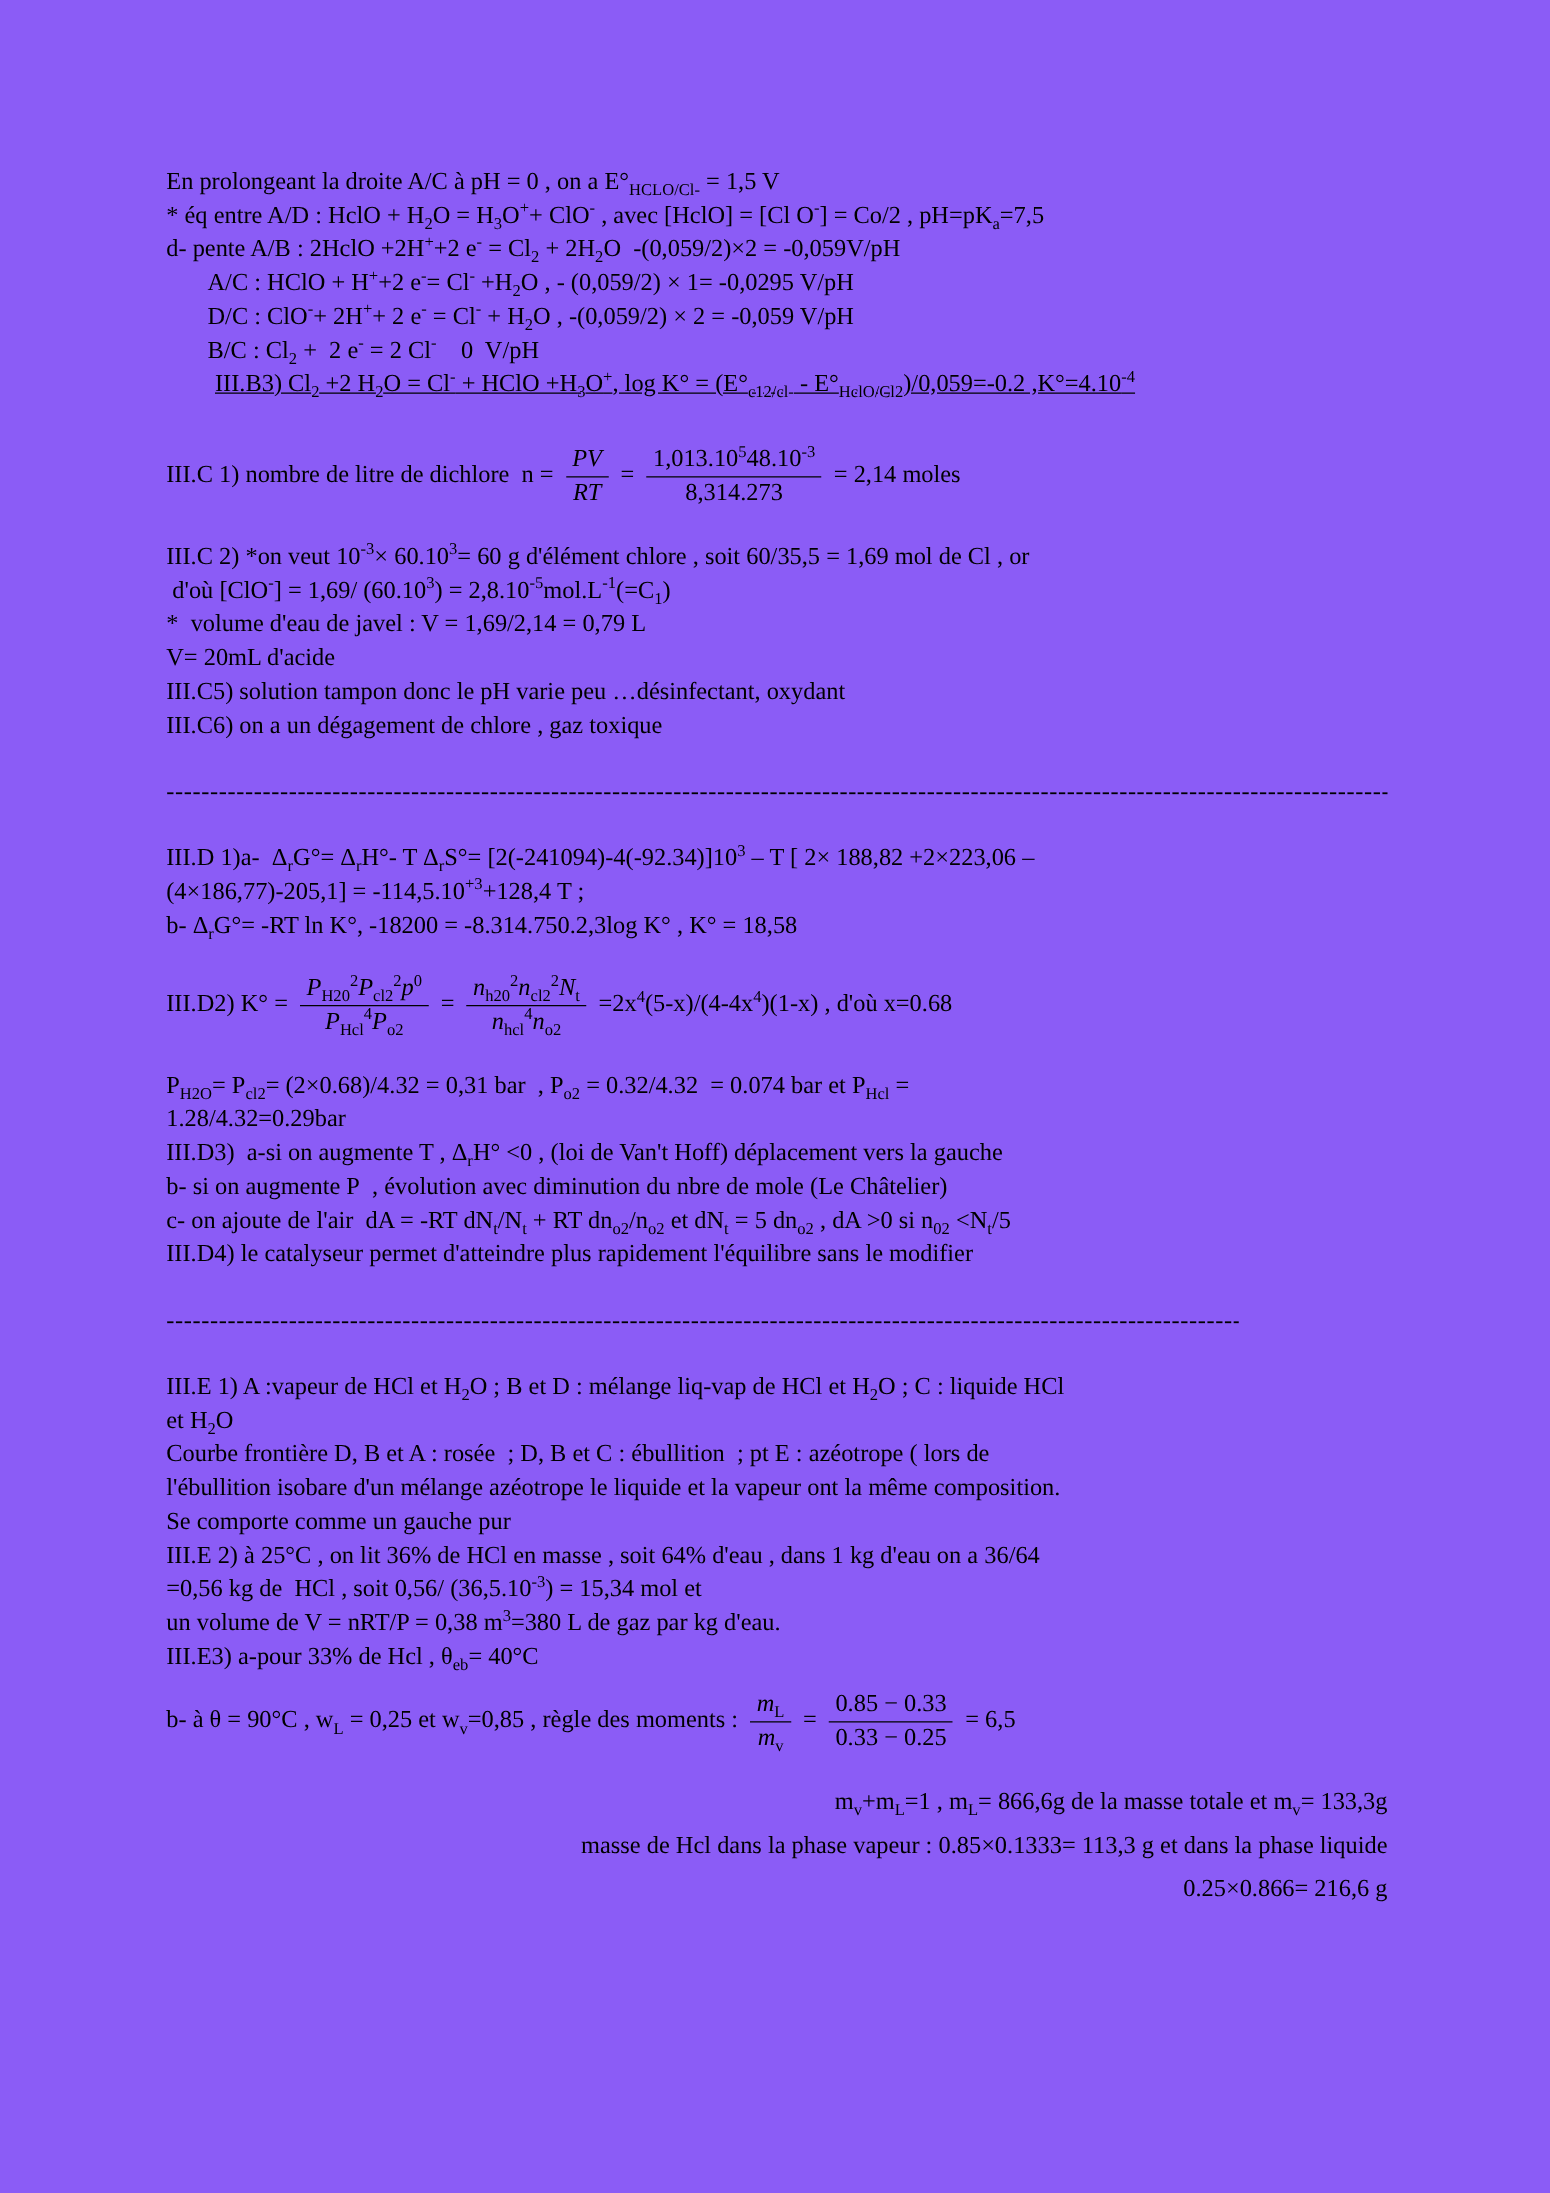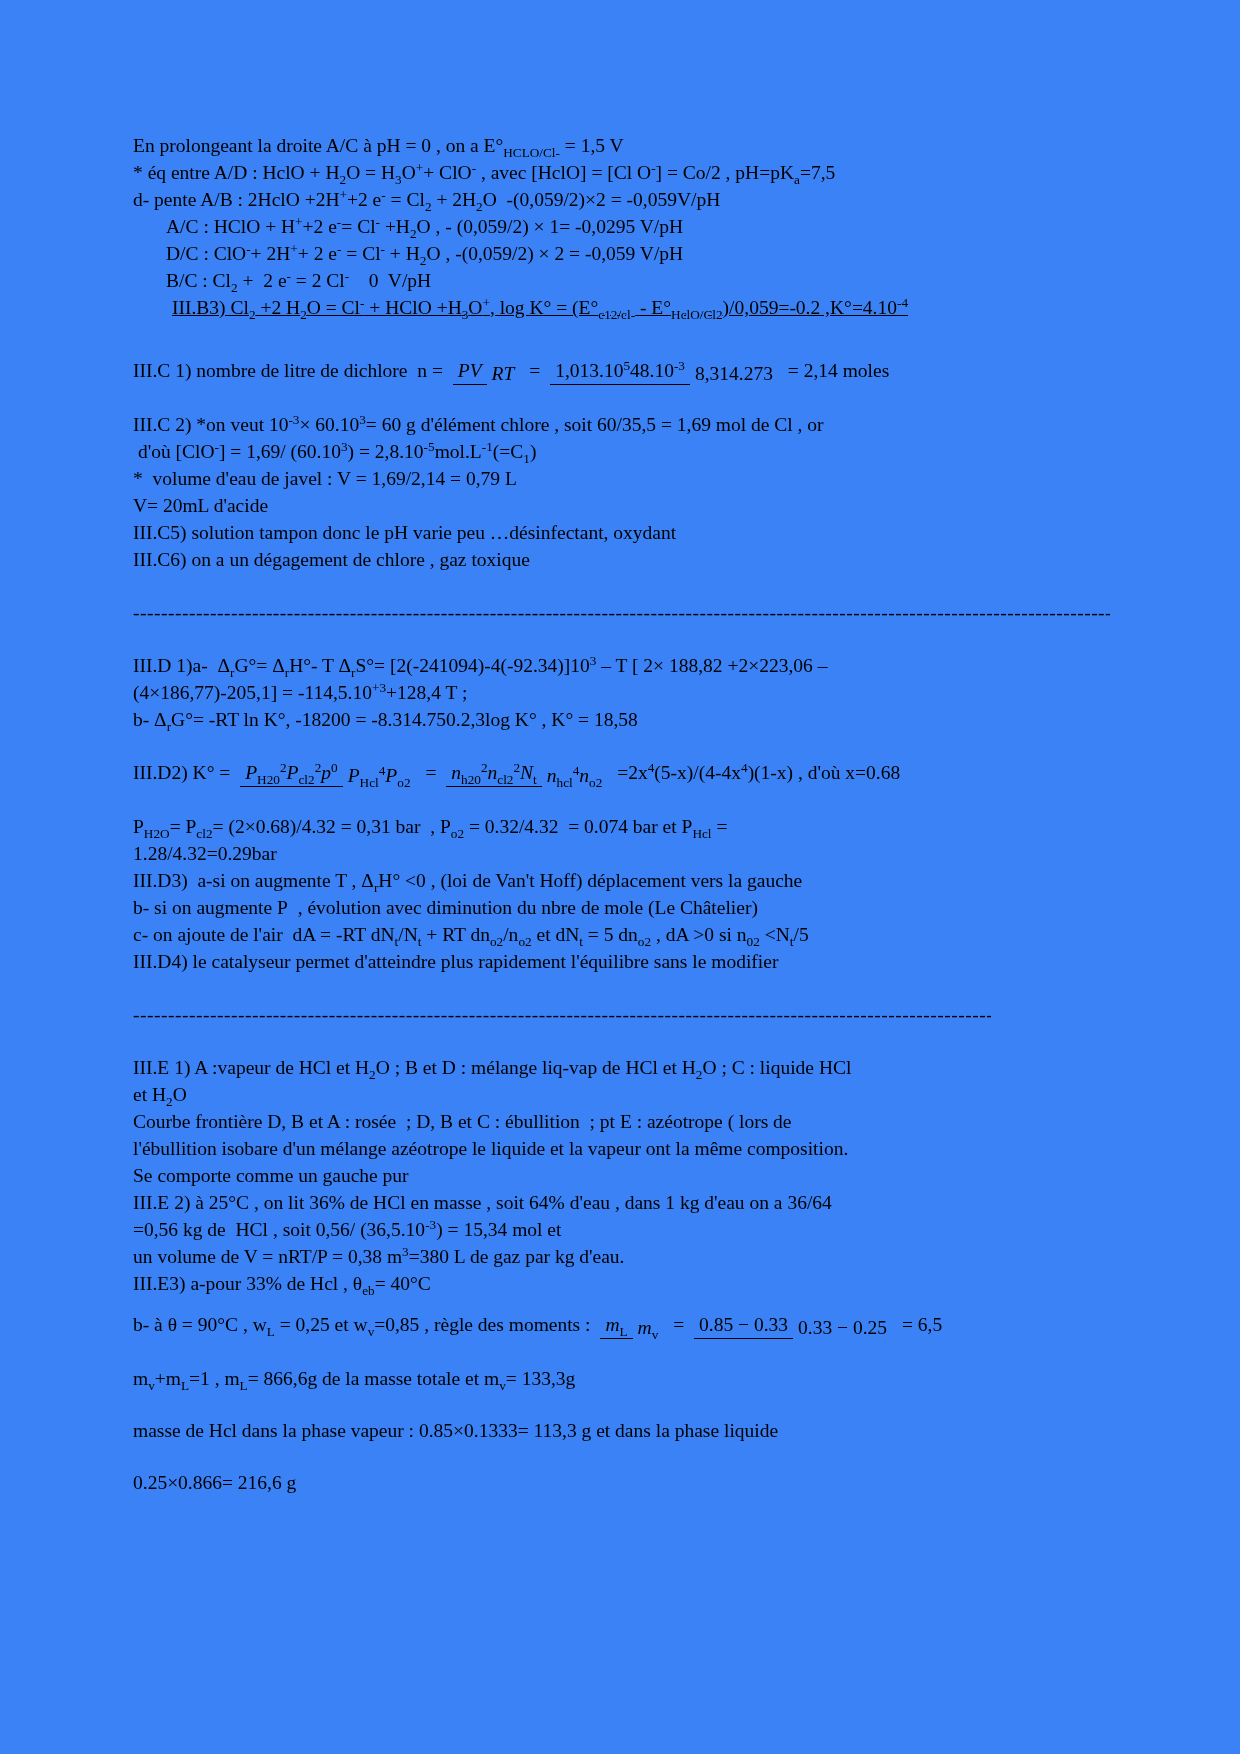--- a/index.html
+++ b/index.html
@@ -5,47 +5,47 @@
   * { margin: 0; padding: 0; box-sizing: border-box; }
   html, body { background: #ffffff; }
   body {
     width: 1240px; height: 1754px;
     font-family: "Liberation Serif", serif;
     color: #000000;
   }
   .page {
     position: relative;
     width: 1240px; height: 1754px;
-    background: #3b82f6;
+    background: #8b5cf6;
     overflow: hidden;
   }
   .content {
     padding: 132px 130px 0 133px;
     font-size: 19.5px;
     line-height: 27px;
   }
   .line { white-space: nowrap; }
   .indent1 { padding-left: 33px; }
   .underline { text-decoration: underline; margin-left: 39px; }
   .mathline { margin: 26px 0; }
   .gap-top-lg { margin-top: 36px; }
   .gap-top-md { margin-top: 14px; }
-  .gap-top-sm { margin-top: 25px; }
+  .gap-top-sm { margin-top: 8px; text-align: right; }
   .sep {
     margin: 26px 0;
     overflow: hidden;
     white-space: nowrap;
     letter-spacing: 0.5px;
   }
   .sep1 { width: 977px; }
   .sep2 { width: 858px; }
   sup, sub { font-size: 0.68em; line-height: 0; }
   .frac {
     display: inline-flex;
-    flex-direction: row;
+    flex-direction: column;
     align-items: center;
     vertical-align: middle;
     margin: 0 5px;
     text-align: left;
     line-height: 22px;
   }
   .fnum {
     display: block;
     padding: 0 5px 2px;
     border-bottom: 1.4px solid #000;

